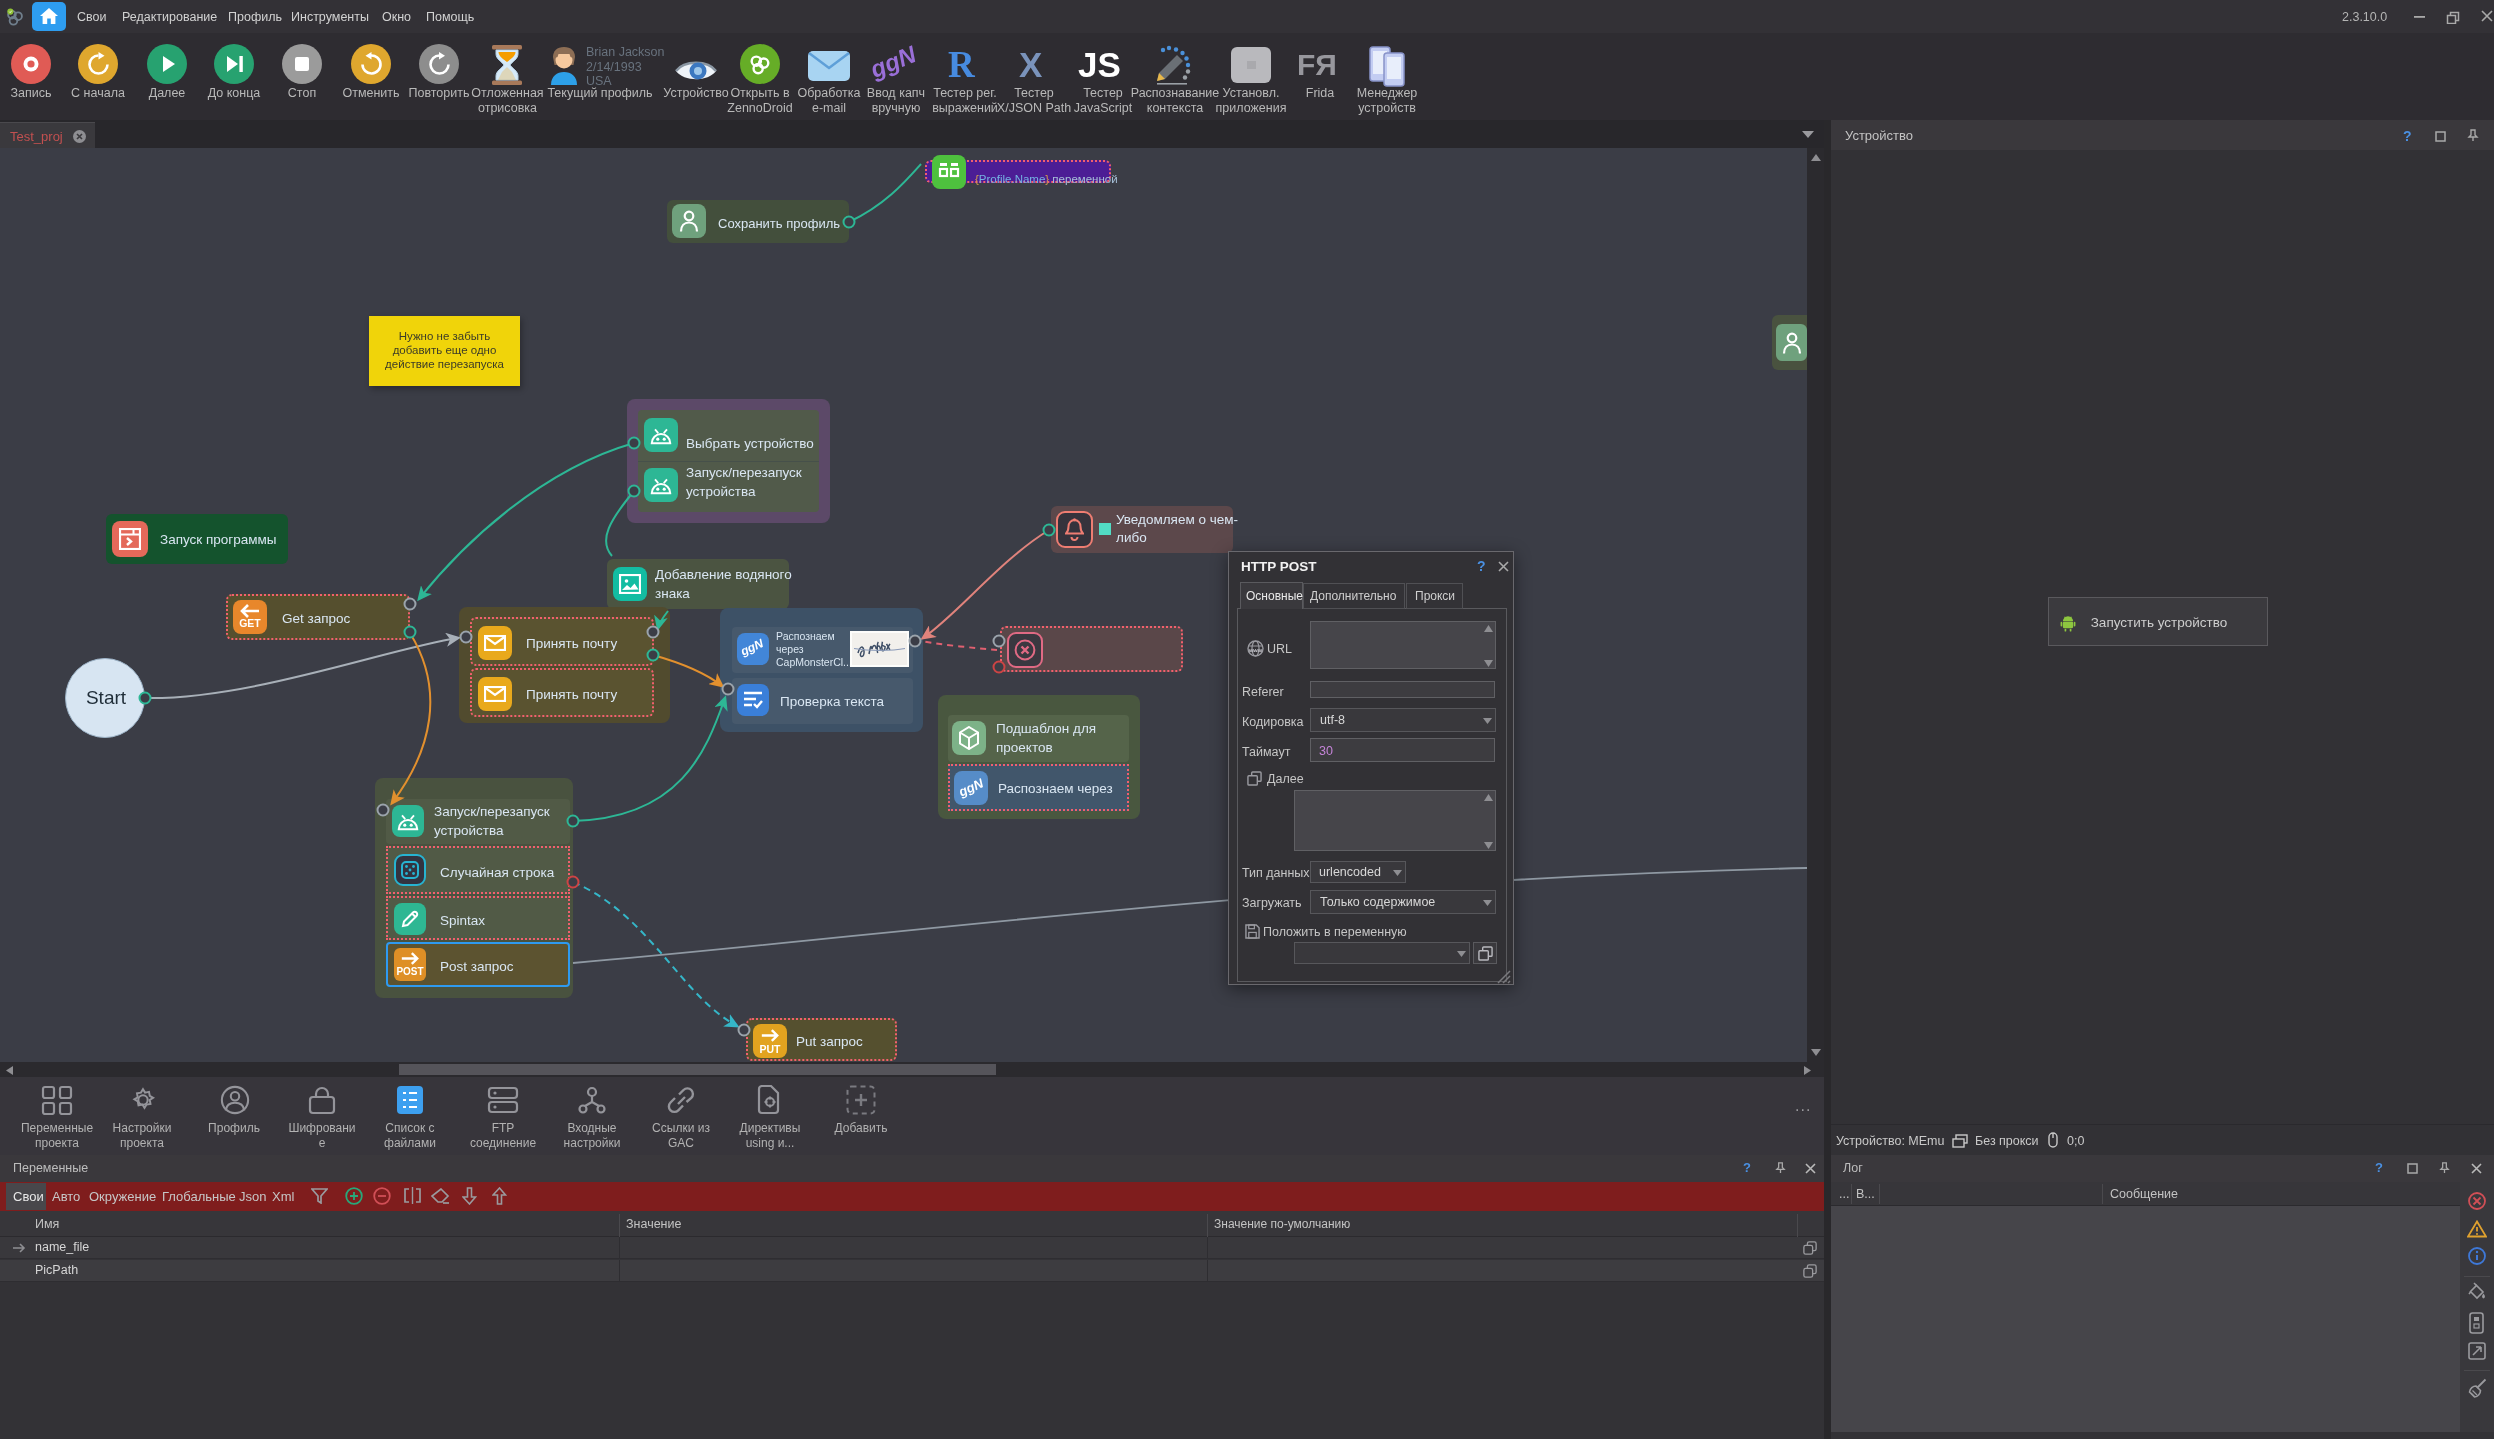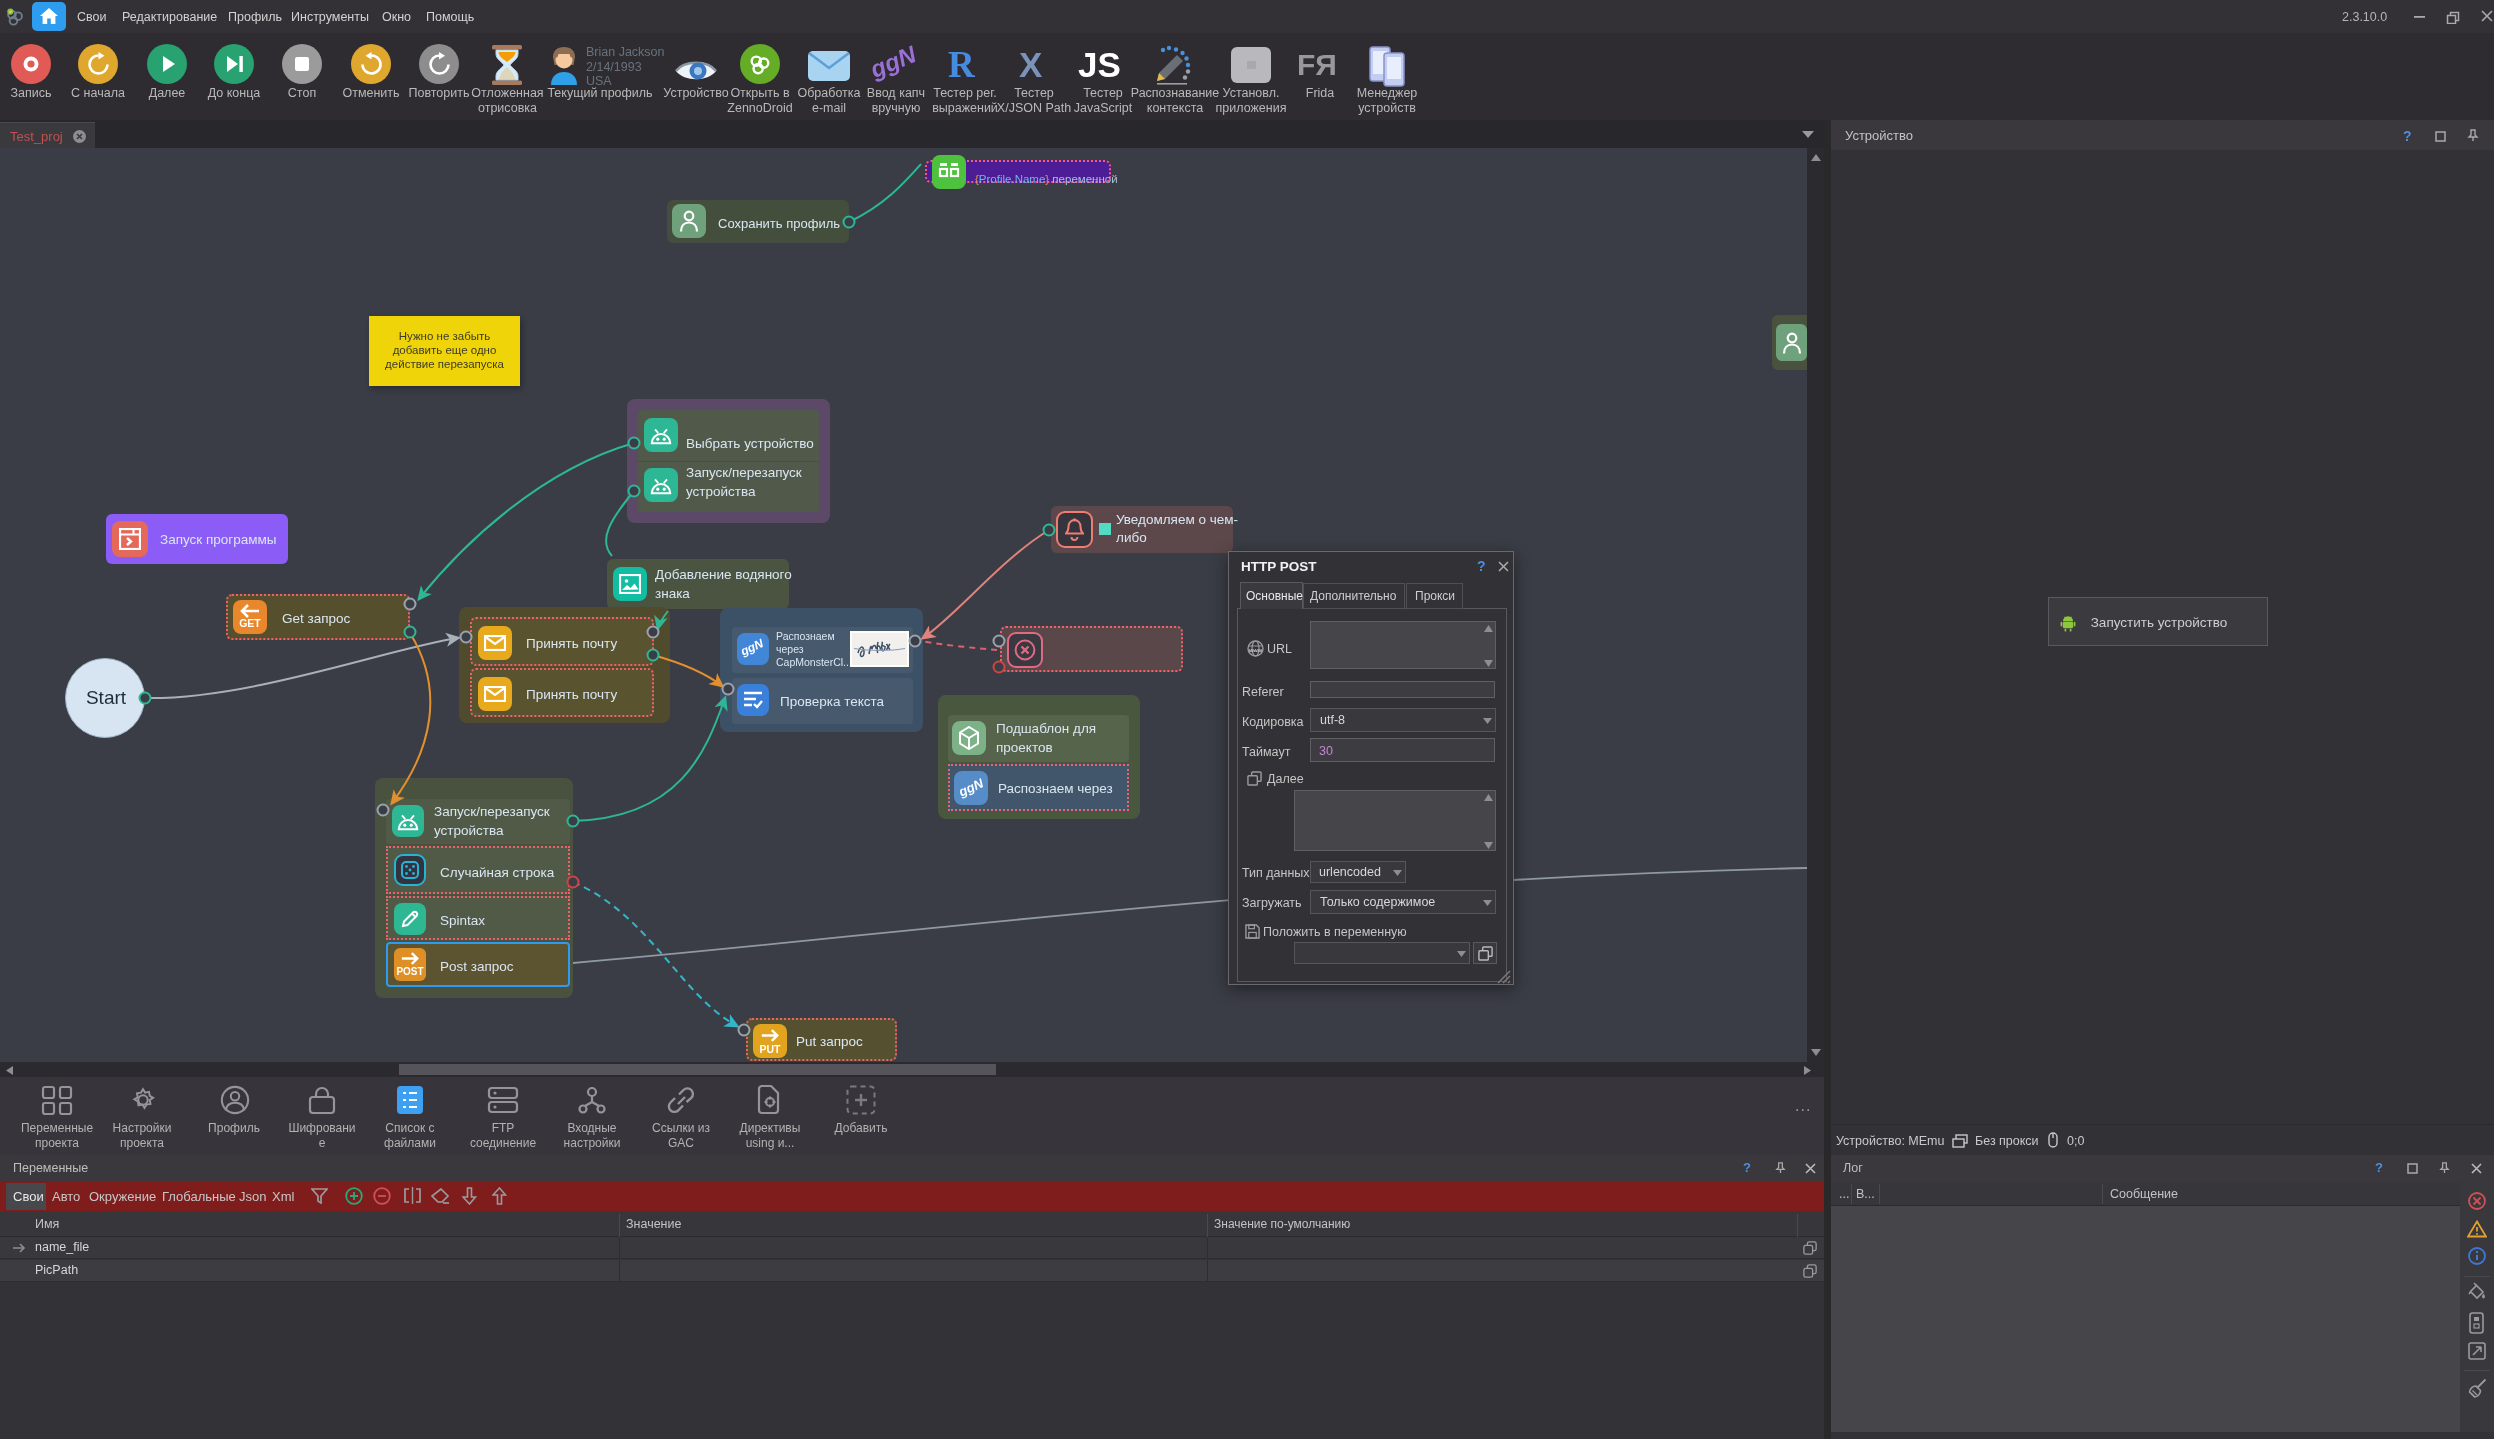--- a/index.html
+++ b/index.html
@@ -228,21 +228,21 @@
   </div>
   <div class="node" style="left:667px;top:52px;width:182px;height:43px;background:#434f3c">
     <div class="nicon" style="top:4px;background:#6fa17d">
       <svg style="position:absolute;left:7px;top:6px" width="20" height="22" viewBox="0 0 20 22">
         <circle cx="10" cy="6" r="4.3" fill="none" stroke="#fff" stroke-width="2.2"></circle>
         <path d="M2 21.5 c0-6 3.5-9 8-9 s8 3 8 9" fill="none" stroke="#fff" stroke-width="2.2"></path>
       </svg>
     </div>
     <div class="ntx" style="left:51px;top:14px;font-size:13px">Сохранить профиль</div>
   </div>
-  <div class="node" style="left:106px;top:366px;width:182px;height:50px;background:#8b5cf6">
+  <div class="node" style="left:106px;top:366px;width:182px;height:50px;background:#14532d">
     <div class="nicon" style="left:6px;top:7px;width:36px;height:36px;background:#e4695a">
       <svg style="position:absolute;left:7px;top:7px" width="22" height="22" viewBox="0 0 22 22">
         <rect x="1" y="1" width="20" height="20" fill="none" stroke="#fff" stroke-width="2.2"></rect>
         <path d="M1 6.5 h20 M14.5 1 v5" stroke="#fff" stroke-width="2"></path>
         <path d="M8 10 l4 3.5 -4 3.5" fill="none" stroke="#fff" stroke-width="2.4"></path>
       </svg>
     </div>
     <div class="ntx" style="left:54px;top:16px">Запуск программы</div>
   </div>
   <div class="abs" style="left:369px;top:168px;width:151px;height:70px;background:#f0d40a;box-shadow:2px 3px 6px rgba(0,0,0,.3)">

